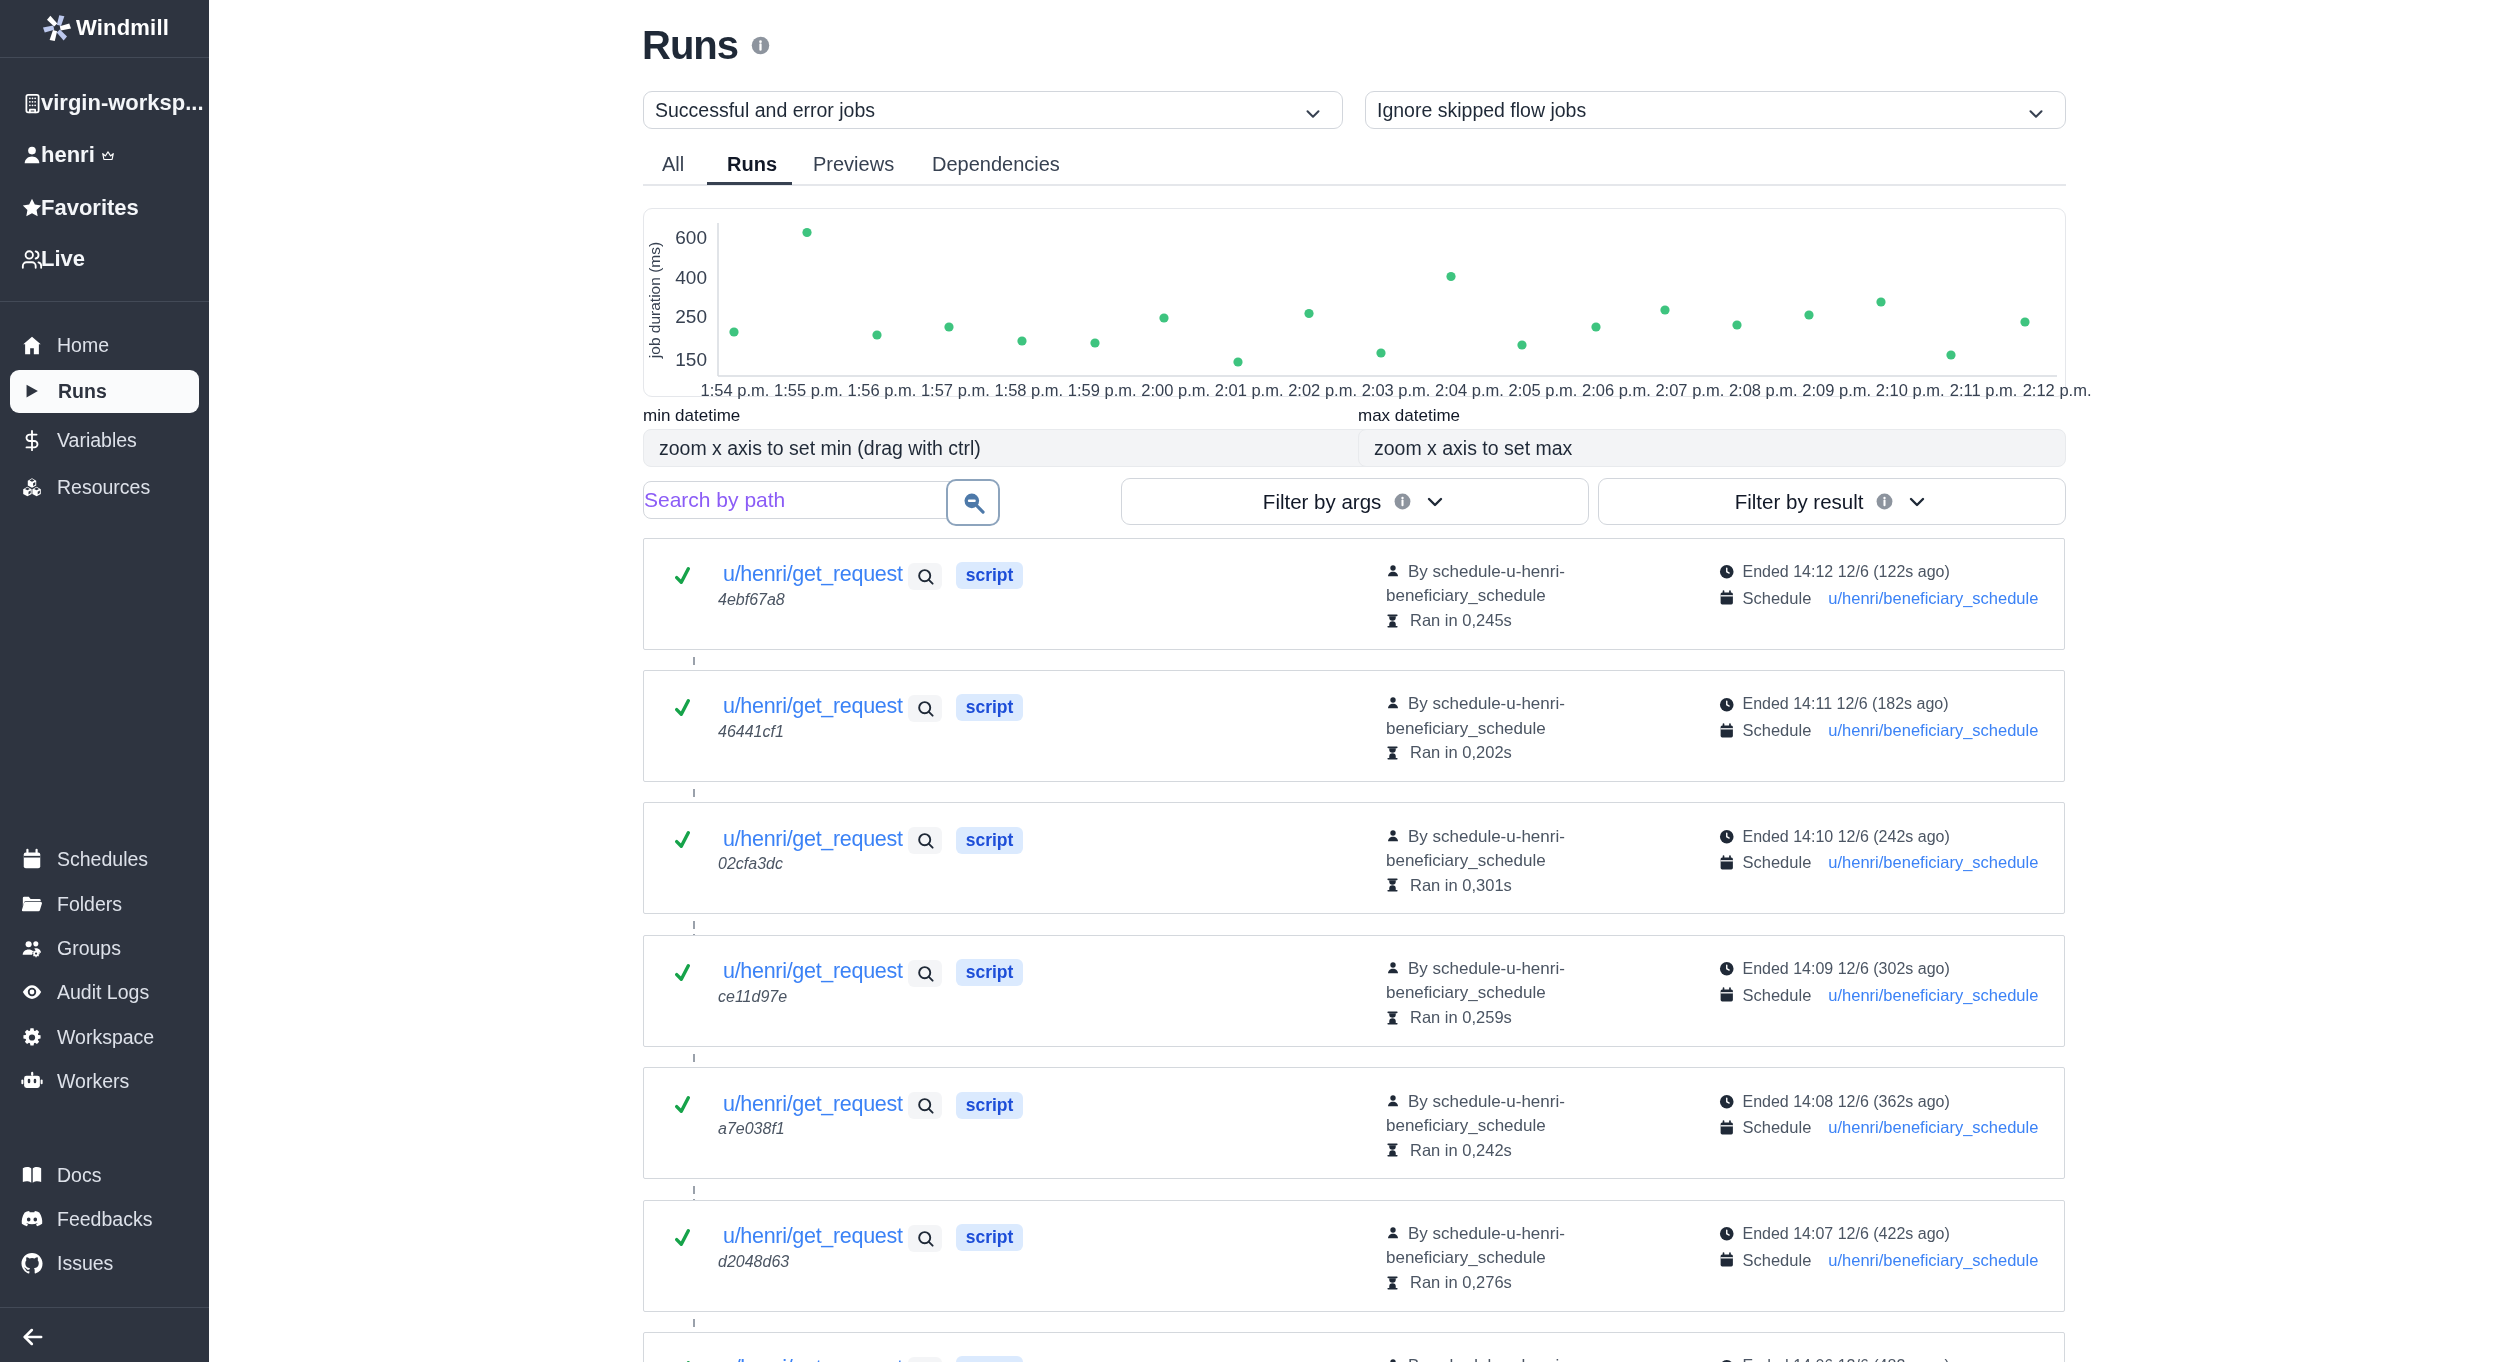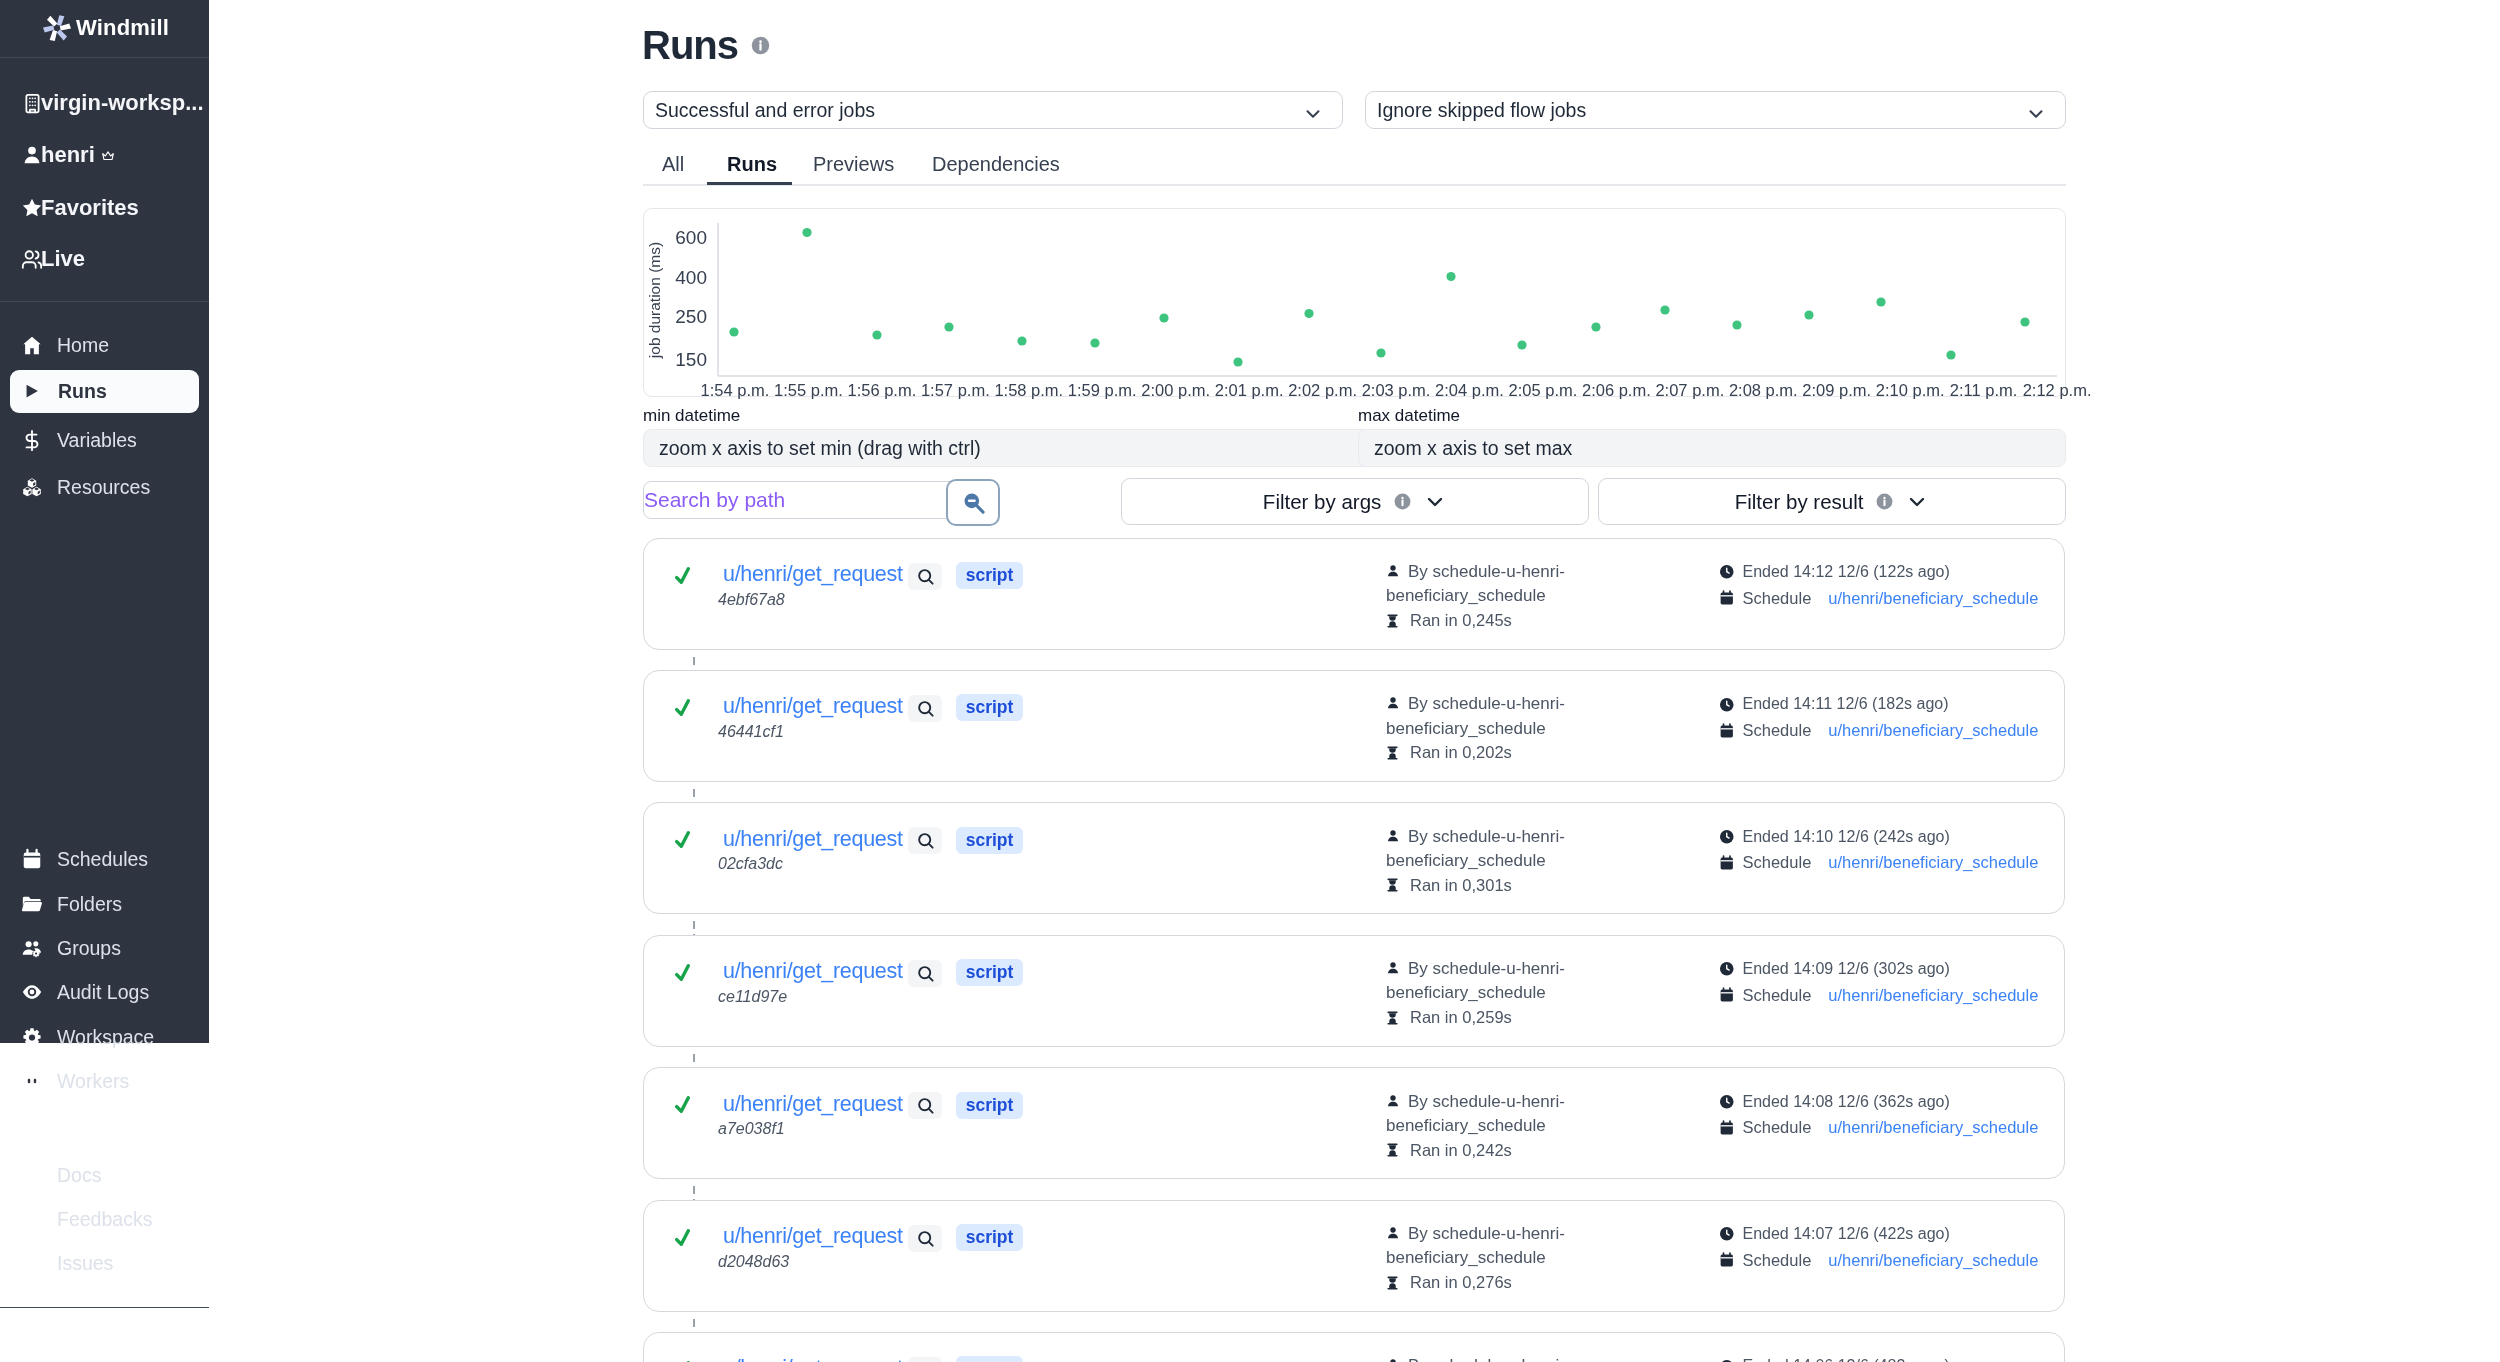--- a/index.html
+++ b/index.html
@@ -1,21 +1,21 @@
 <!DOCTYPE html>
 <html><head>
 <meta charset="utf-8">
 <style>
 * { margin:0; padding:0; box-sizing:border-box; }
 html,body { width:2500px; height:1362px; }
 body { font-family:"Liberation Sans", sans-serif; background:#ffffff; position:relative; overflow:hidden; }
 .abs { position:absolute; }
 
 
-#sidebar { position:absolute; left:0; top:0; width:209px; height:1043px; background:#2e3440; }
+#sidebar { position:absolute; left:0; top:0; width:209px; height:1362px; background:#2e3440; }
 #sidebar .divider { position:absolute; left:0; width:209px; border-top:1px solid #434a57; }
 .sideitem { position:absolute; left:0; width:209px; height:40px; color:#eceff4; display:flex; align-items:center; }
 .sideitem .ic { position:absolute; left:21px; width:22px; height:22px; display:flex; align-items:center; justify-content:center; }
 .sideitem .lb { position:absolute; left:57px; font-size:19.5px; color:#dde1e9; white-space:nowrap; }
 .sideitem.top .lb { left:41px; font-size:22px; font-weight:700; color:#f4f6f9; }
 #runs-sel { position:absolute; left:10px; top:370px; width:189px; height:43px; background:#fafbfc; border-radius:9px; }
 #runs-sel .lb { position:absolute; left:48px; top:10px; font-size:19.5px; font-weight:700; color:#2e3440; }
 
 
 #title { position:absolute; left:642px; top:22px; font-size:40px; font-weight:700; color:#1f2937; letter-spacing:-1px; line-height:46px; }
@@ -29,21 +29,21 @@
 #chartcard { position:absolute; left:643px; top:208px; width:1423px; height:189px; border:1px solid #e5e7eb; border-radius:9px; }
 
 .fieldlabel { position:absolute; top:406px; font-size:17px; font-weight:500; color:#111827; }
 .grayinput { position:absolute; top:429px; height:38px; background:#f3f4f6; border:1px solid #e8eaed; border-radius:8px; font-size:19.5px; color:#1f2937; display:flex; align-items:center; padding-left:15px; }
 
 #searchbox { position:absolute; left:643px; top:481px; width:348px; height:38px; border:1px solid #d2d6dc; border-radius:8px; display:flex; align-items:center; padding-left:0; font-size:21px; color:#8b5cf6; }
 #searchbtn { position:absolute; left:946px; top:479px; width:54px; height:47px; border:2px solid #8da4bd; border-radius:10px; background:#fff; display:flex; align-items:center; justify-content:center; }
 .filterbtn { position:absolute; top:478px; height:47px; border:1px solid #d2d6dc; border-radius:9px; background:#fff; display:flex; align-items:center; justify-content:center; font-size:20.5px; font-weight:400; color:#111827; }
 
 
-.card { position:absolute; left:643px; width:1422px; height:112px; border:1px solid #d4d8dd; border-radius:16px; background:#fff; }
+.card { position:absolute; left:643px; width:1422px; height:112px; border:1px solid #d4d8dd; border-radius:2px; background:#fff; }
 .connector { position:absolute; left:693px; width:2px; height:16px; background-image:repeating-linear-gradient(to bottom,#9aa1ab 0,#9aa1ab 8px,transparent 8px,transparent 13px); }
 .card .check { position:absolute; left:31px; top:27px; }
 .card .link { position:absolute; left:79px; top:23.5px; font-size:21.5px; color:#3b82f6; font-weight:400; letter-spacing:-0.3px; }
 .card .mag { position:absolute; left:264px; top:24px; width:34px; height:27px; background:#f4f5f7; border-radius:6px; display:flex; align-items:center; justify-content:center; }
 .card .chip { position:absolute; left:312px; top:23.5px; width:67px; height:27px; background:#dbeafe; border-radius:6px; font-size:17.5px; font-weight:700; color:#1d4ed8; display:flex; align-items:center; justify-content:center; }
 .card .hash { position:absolute; left:74px; top:52px; font-size:16px; font-style:italic; color:#4b5563; }
 .card .mid { position:absolute; left:742px; top:21.5px; font-size:17px; color:#4b5563; line-height:23.3px; }
 .card .mid .pic { display:inline-block; vertical-align:-1px; margin-right:8px; }
 .card .ranrow { position:absolute; left:742px; top:70.5px; height:23px; font-size:16.5px; color:#4b5563; display:flex; align-items:center; gap:11px; }
 .card .r1 { position:absolute; left:1075px; white-space:nowrap; top:22px; height:23px; font-size:16px; color:#4b5563; display:flex; align-items:center; gap:8px; }

